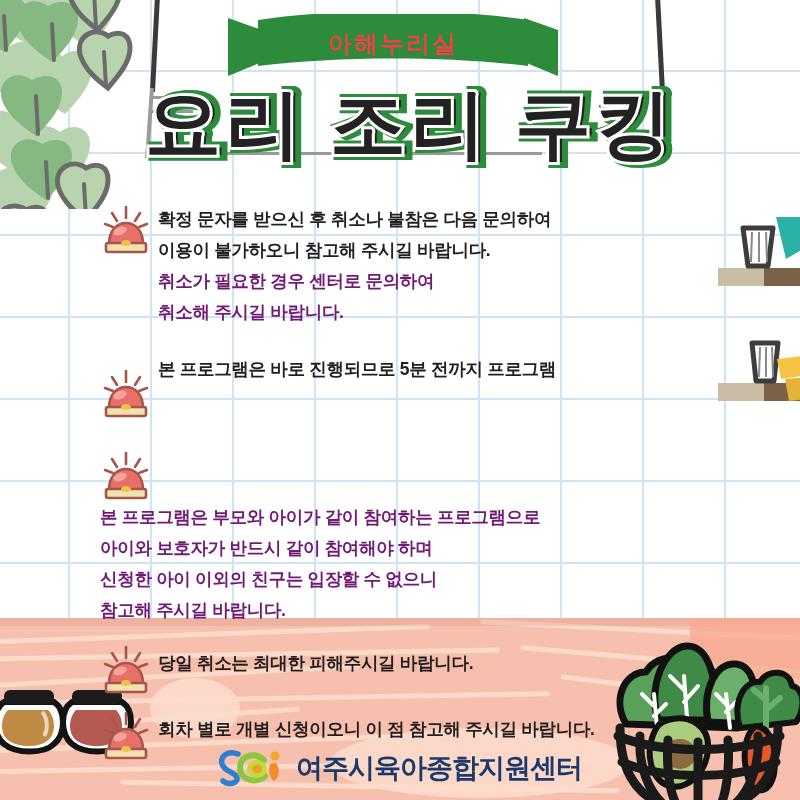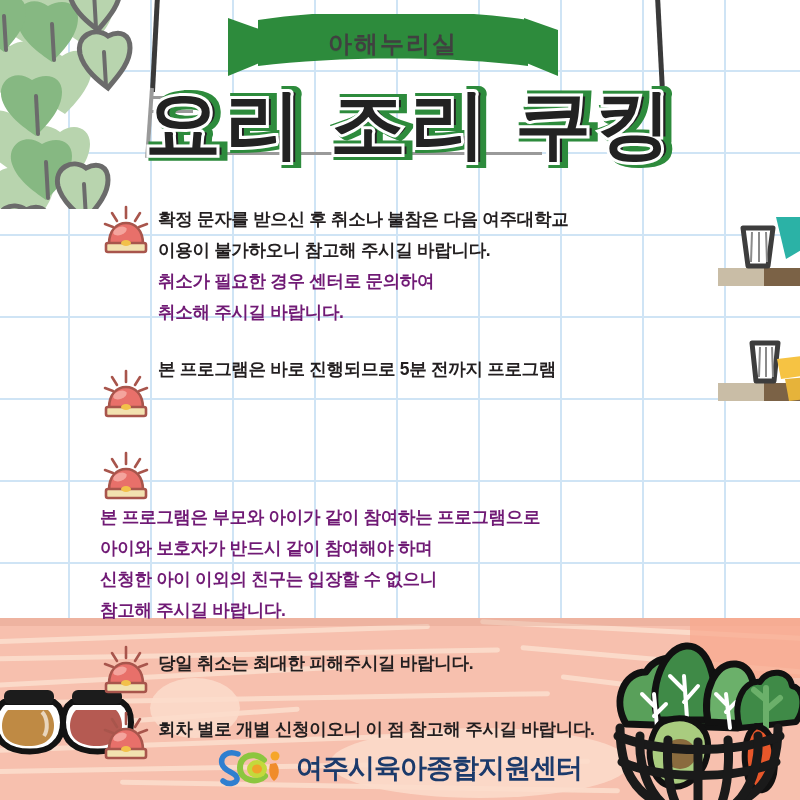--- a/index.html
+++ b/index.html
@@ -34,21 +34,21 @@
   .rack-bar{position:absolute;background:#3a3a3a;}
   .rack-bar.grey{background:#9a9a9a;}
 
   
   .banner{
     position:absolute;left:228px;top:14px;width:330px;height:62px;
   }
   .banner svg{display:block;}
   .banner-label{
     position:absolute;left:0;top:14px;width:330px;text-align:center;
-    color:#404040;font-size:24px;font-weight:700;letter-spacing:2px;
+    color:#ef4444;font-size:24px;font-weight:700;letter-spacing:2px;
     text-shadow:0 1px 0 rgba(0,0,0,.06);
   }
 
   
   .title-wrap{
     position:absolute;left:150px;top:74px;width:520px;height:100px;
     display:flex;align-items:center;justify-content:flex-start;
   }
   .title{
     font-size:76px;font-weight:900;letter-spacing:4px;color:#222222;
@@ -324,21 +324,21 @@
             <line x1="5" y1="20" x2="13" y2="23"></line>
             <line x1="47" y1="20" x2="39" y2="23"></line>
           </g>
           <path d="M9,40 C9,26 17,19 26,19 C35,19 43,26 43,40 Z" fill="#e8706a" stroke="#a8554c" stroke-width="2.6" stroke-linejoin="round"></path>
           <ellipse cx="20" cy="27" rx="7" ry="4" fill="#f4a49d" transform="rotate(-20 20 27)"></ellipse>
           <rect x="6" y="39" width="40" height="9" rx="2" fill="#f2e2b0" stroke="#a8554c" stroke-width="2.6"></rect>
           <ellipse cx="26" cy="39" rx="5" ry="3" fill="#f2c14a"></ellipse>
         </svg>
       </div>
       <div class="lines">
-        <div class="nline">확정 문자를 받으신 후 취소나 불참은 다음  여주대학교</div>
+        <div class="nline">확정 문자를 받으신 후 취소나 불참은 다음  문의하여</div>
         <div class="nline">이용이 불가하오니 참고해 주시길 바랍니다.</div>
         <div class="nline red">취소가 필요한 경우 센터로 문의하여</div>
         <div class="nline red">취소해 주시길 바랍니다.</div>
       </div>
     </div>
 
     <div class="notice" style="margin-top:26px;">
       <div class="siren" style="margin-top:14px;">
         <svg viewBox="0 0 52 52">
           <g stroke="#a8554c" stroke-width="2.6" stroke-linecap="round">

